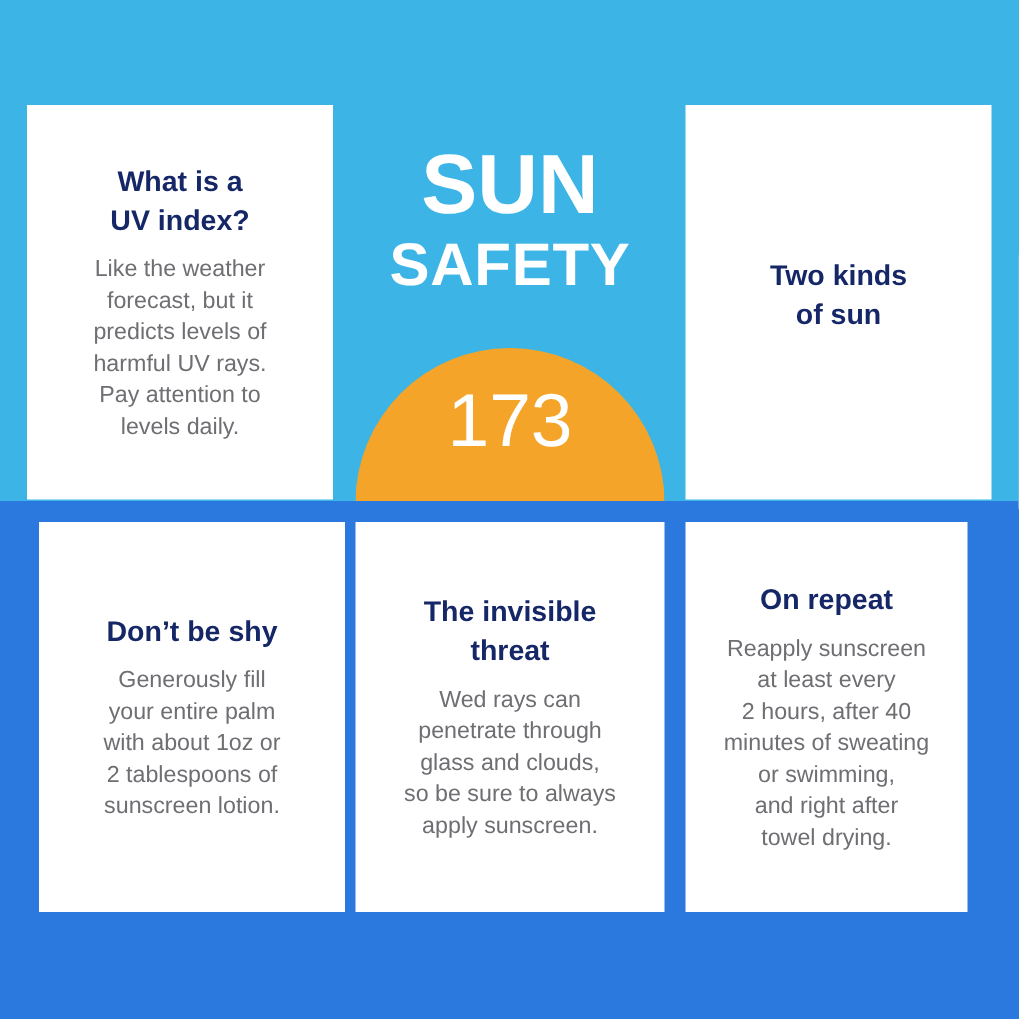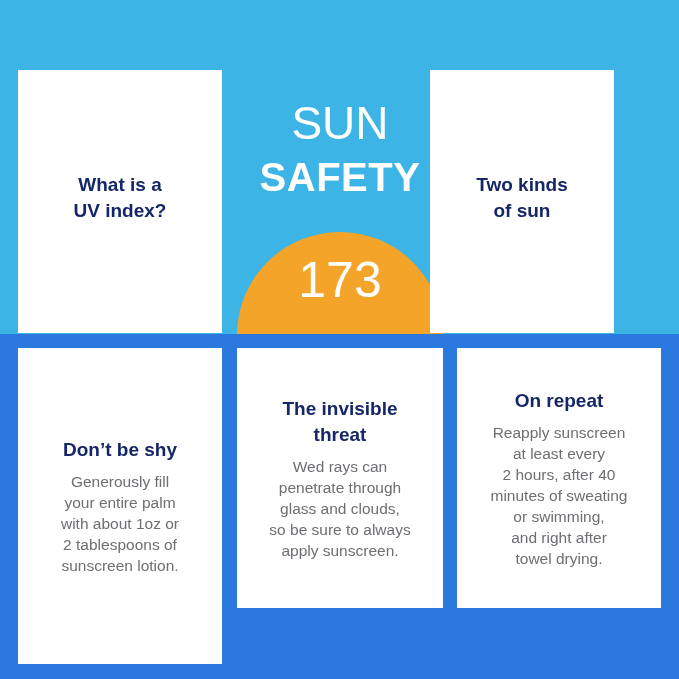--- a/index.html
+++ b/index.html
@@ -50,22 +50,22 @@
   
   #center-title {
     position: absolute;
     left: 237px; top: 92px;
     width: 206px;
     text-align: center;
     color: #FFFFFF;
     z-index: 4;
   }
   #title-sun {
-    font-size: 46px;
-    font-weight: 400;
+    font-size: 56px;
+    font-weight: 700;
     line-height: 62px;
     letter-spacing: 0px;
     white-space: nowrap;
   }
   #title-safety {
     font-size: 40px;
     font-weight: 700;
     line-height: 46px;
     letter-spacing: 0.5px;
     white-space: nowrap;
@@ -106,24 +106,24 @@
     color: #6E6E73;
     font-size: 15.5px;
     font-weight: 400;
     line-height: 21px;
     text-align: center;
     white-space: pre-line;
   }
 
   
   #card-uv-index   { left: 18px;  top: 70px;  width: 204px; height: 263px; }
-  #card-two-kinds  { left: 430px; top: 70px;  width: 184px; height: 263px; }
-  #card-dont-shy   { left: 18px;  top: 348px; width: 204px; height: 316px; align-items: center; }
+  #card-two-kinds  { left: 457px; top: 70px;  width: 204px; height: 263px; }
+  #card-dont-shy   { left: 26px;  top: 348px; width: 204px; height: 260px; align-items: center; }
   #card-invisible  { left: 237px; top: 348px; width: 206px; height: 260px; }
-  #card-on-repeat  { left: 457px; top: 348px; width: 204px; height: 260px; }
+  #card-on-repeat  { left: 457px; top: 348px; width: 188px; height: 260px; }
 </style>
 </head>
 <body>
 
 <div id="poster">
 
   <div id="band-top"></div>
   <div id="band-bottom"></div>
 
   <div id="sun-wrap">
@@ -132,20 +132,26 @@
 
   <div id="center-title">
     <div id="title-sun">SUN</div>
     <div id="title-safety">SAFETY</div>
   </div>
   <div id="sun-number">173</div>
 
   <div class="card" id="card-uv-index">
     <div class="card-title">What is a
 UV index?</div>
+    <div class="card-body">Like the weather
+forecast, but it
+predicts levels of
+harmful UV rays.
+Pay attention to
+levels daily.</div>
   </div>
 
   <div class="card" id="card-two-kinds">
     <div class="card-title">Two kinds
 of sun</div>
   </div>
 
   <div class="card" id="card-dont-shy">
     <div class="card-title">Don’t be shy</div>
     <div class="card-body">Generously fill

